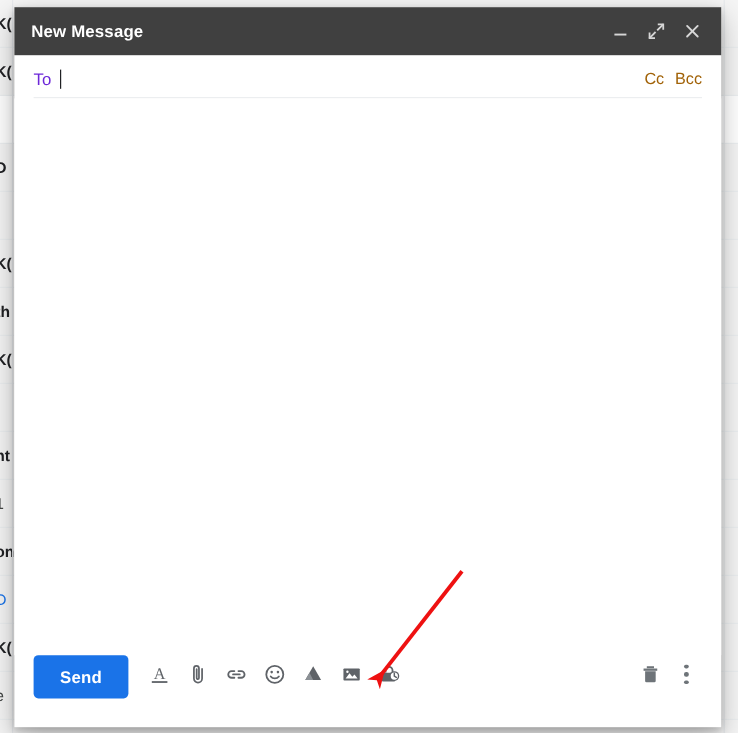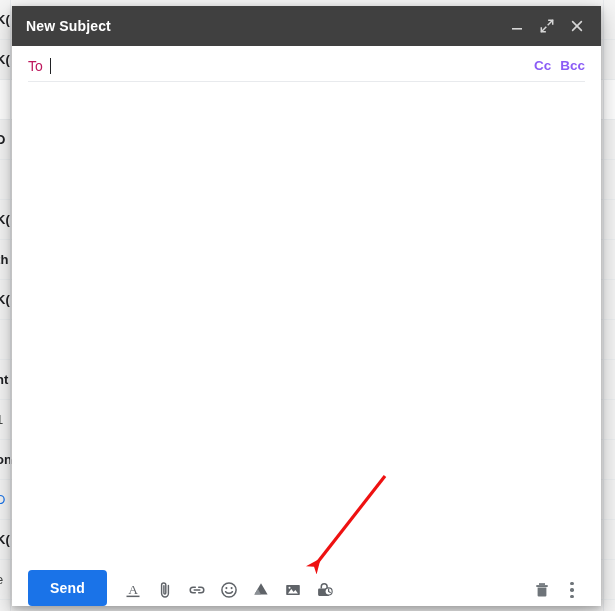--- a/index.html
+++ b/index.html
@@ -58,33 +58,33 @@
     cursor: pointer; color: #d6d6d6;
   }
   .hdr-btn svg { display: block; }
 
   
   .field-row {
     height: 32px; margin: 0 16px; border-bottom: 1px solid #e8eaed;
     display: flex; align-items: center; position: relative;
   }
   .field-row.to { margin-top: 4px; }
-  .field-label { font-size: 14px; color: #be185d; }
+  .field-label { font-size: 14px; color: #6d28d9; }
   .caret {
     display: inline-block; width: 1px; height: 16px; background: #202124;
     margin-left: 7px;
   }
   .ccbcc { margin-left: auto; display: flex; gap: 9px; }
-  .ccbcc span { font-size: 13.5px; color: #8b5cf6; cursor: pointer; font-weight: bold; }
+  .ccbcc span { font-size: 13.5px; color: #a16207; cursor: pointer; }
 
   .body-area { flex: 1 1 auto; position: relative; background: #ffffff; }
 
   
   .compose-footer {
-    flex: 0 0 60px; height: 60px; display: flex; align-items: flex-end;
+    flex: 0 0 60px; height: 60px; display: flex; align-items: flex-start;
     padding: 0 14px 0 16px; position: relative;
   }
   .send-btn {
     background: #1a73e8; color: #ffffff; border: none; border-radius: 4px;
     height: 36px; padding: 0 22px; font-size: 14px; font-weight: bold;
     font-family: "Liberation Sans", sans-serif; cursor: pointer;
     letter-spacing: .2px;
   }
   .tool-group { display: flex; align-items: center; margin-left: 10px; }
   .tool-btn {
@@ -153,21 +153,21 @@
         <span class="bg-frag">e</span>
       </div>
     <div class="bg-row read" style="top:600px"></div>
     <div class="bg-left-rail"></div>
     <div class="bg-right-rail"></div>
   </div>
 
   <div class="compose">
 
     <div class="compose-header">
-      <div class="compose-title">New Subject</div>
+      <div class="compose-title">New Message</div>
       <div class="header-actions">
 
         <div class="hdr-btn">
           <svg width="16" height="16" viewBox="0 0 16 16" aria-hidden="true">
             <rect x="3" y="10" width="10" height="1.6" fill="#d6d6d6"></rect>
           </svg>
         </div>
 
         <div class="hdr-btn">
           <svg width="16" height="16" viewBox="0 0 16 16" aria-hidden="true">

